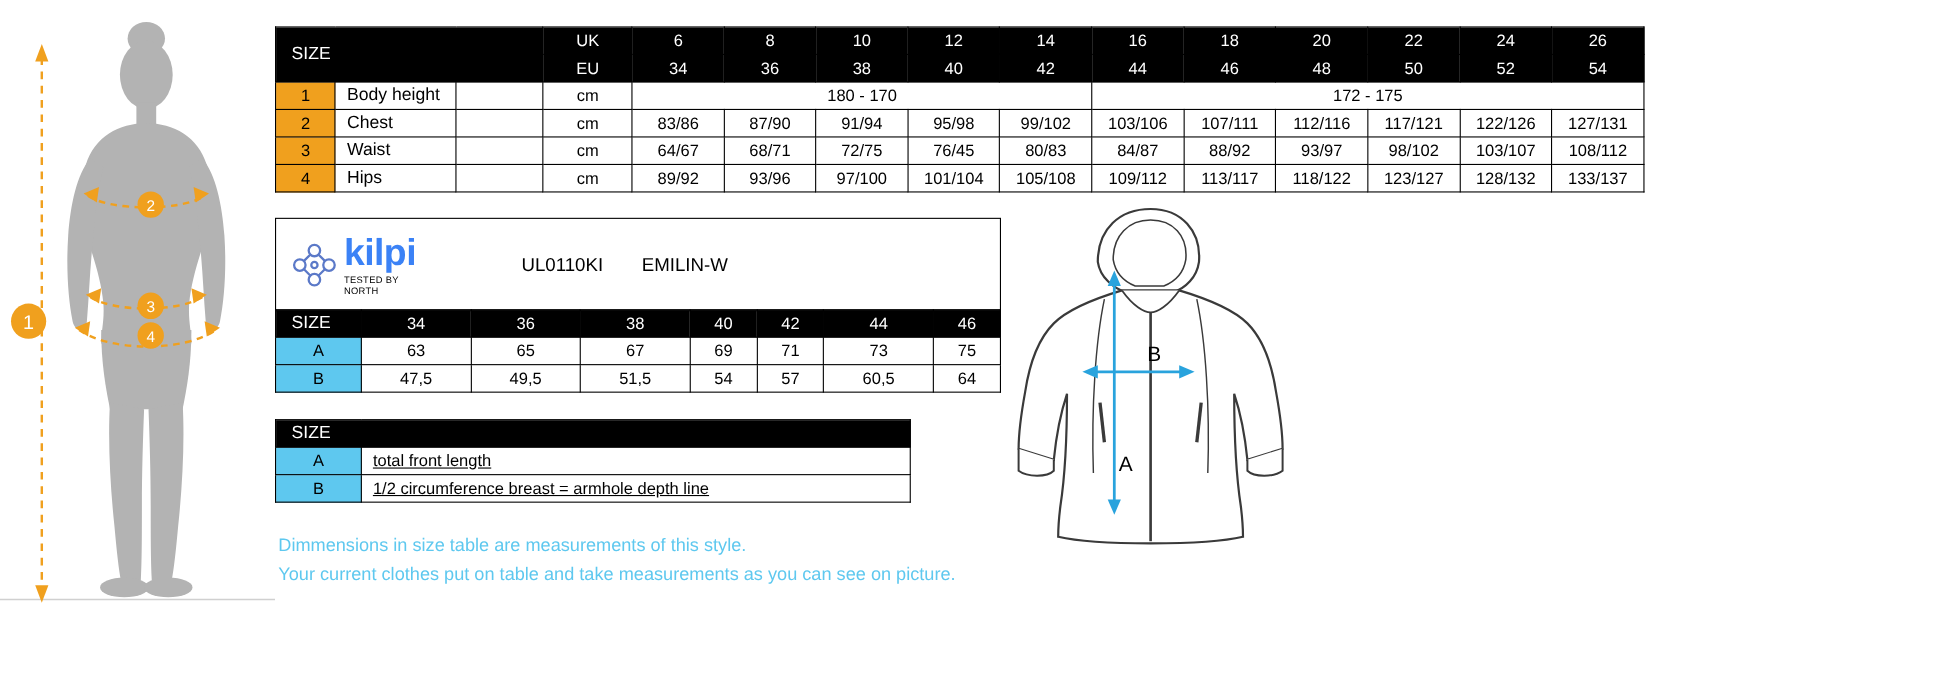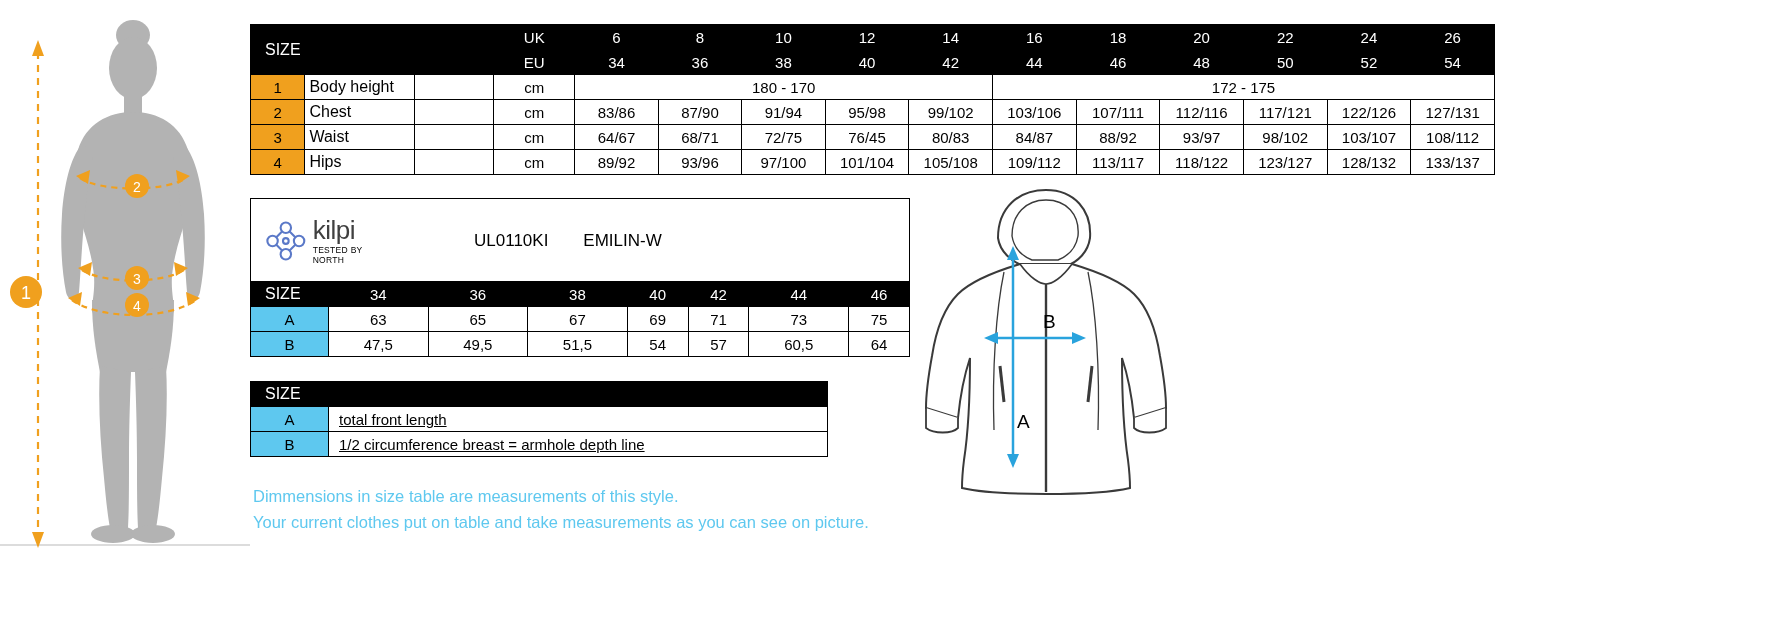--- a/index.html
+++ b/index.html
@@ -27,35 +27,35 @@
     height: 25px;
     padding: 0 2px;
     font-weight: normal;
     color: #000;
     background: #fff;
     white-space: nowrap;
   }
   #top-table .hdr-cell { background: #000; color: #fff; border: 1px solid #000; }
   #top-table .hdr-label { text-align: left; padding-left: 14px; font-size: 16px; }
   #top-table .num-col { background: #f0a01e; color: #000; width: 55px; }
-  #top-table .name-col { text-align: left; padding-left: 4px; width: 110px; font-size: 16px; }
+  #top-table .name-col { text-align: left; padding-left: 10px; width: 110px; font-size: 16px; }
   #top-table .blank-col { width: 80px; }
   #top-table .unit-col { width: 82px; }
   #top-table .val-col { width: 84px; }
 
   
   #brand-box {
     position: absolute; left: 250px; top: 198px; width: 660px; height: 85px;
     border: 1px solid #000; background: #fff;
     display: flex; align-items: center;
   }
   #brand-logo { width: 145px; display: flex; align-items: center; justify-content: center; padding-left: 14px; }
   #brand-mark { width: 42px; height: 42px; }
   #brand-txt { display: flex; flex-direction: column; margin-left: 6px; }
-  #brand-name { font-size: 26px; font-weight: normal; color: #404040; letter-spacing: -0.5px; line-height: 1; }
+  #brand-name { font-size: 34px; font-weight: bold; color: #3b82f6; letter-spacing: -0.5px; line-height: 1; }
   #brand-sub { font-size: 8.5px; color: #000; letter-spacing: 0.3px; margin-top: 2px; }
   #brand-code { font-size: 17px; color: #000; margin-left: 78px; }
   #brand-style { font-size: 17px; color: #000; margin-left: 35px; }
 
   
   #mid-table {
     position: absolute; left: 250px; top: 281px; width: 660px;
     border-collapse: collapse; font-size: 15px;
   }
   #mid-table td, #mid-table th {

